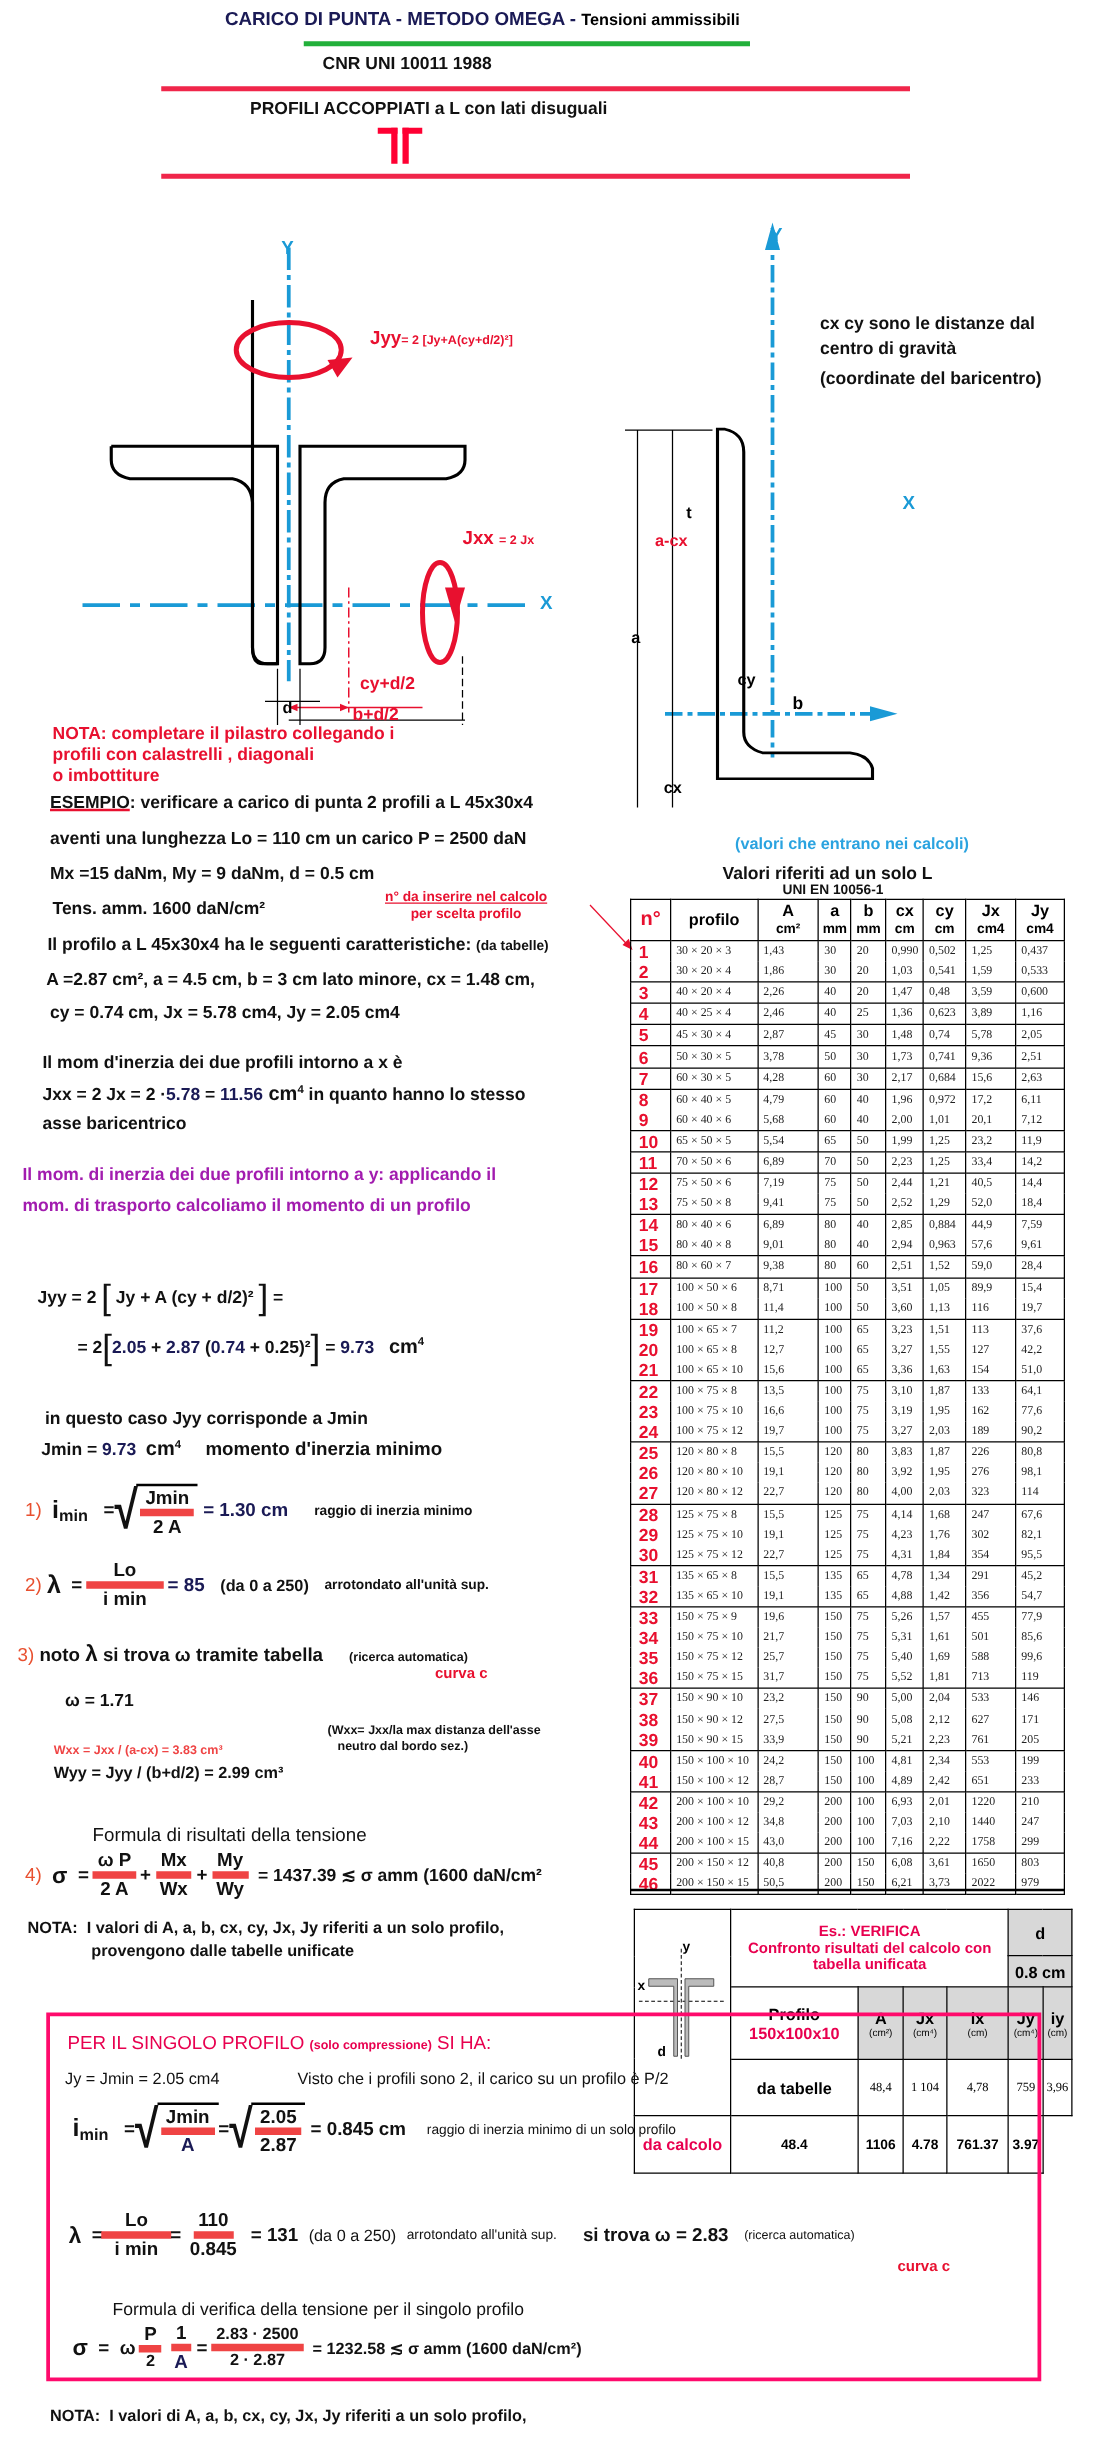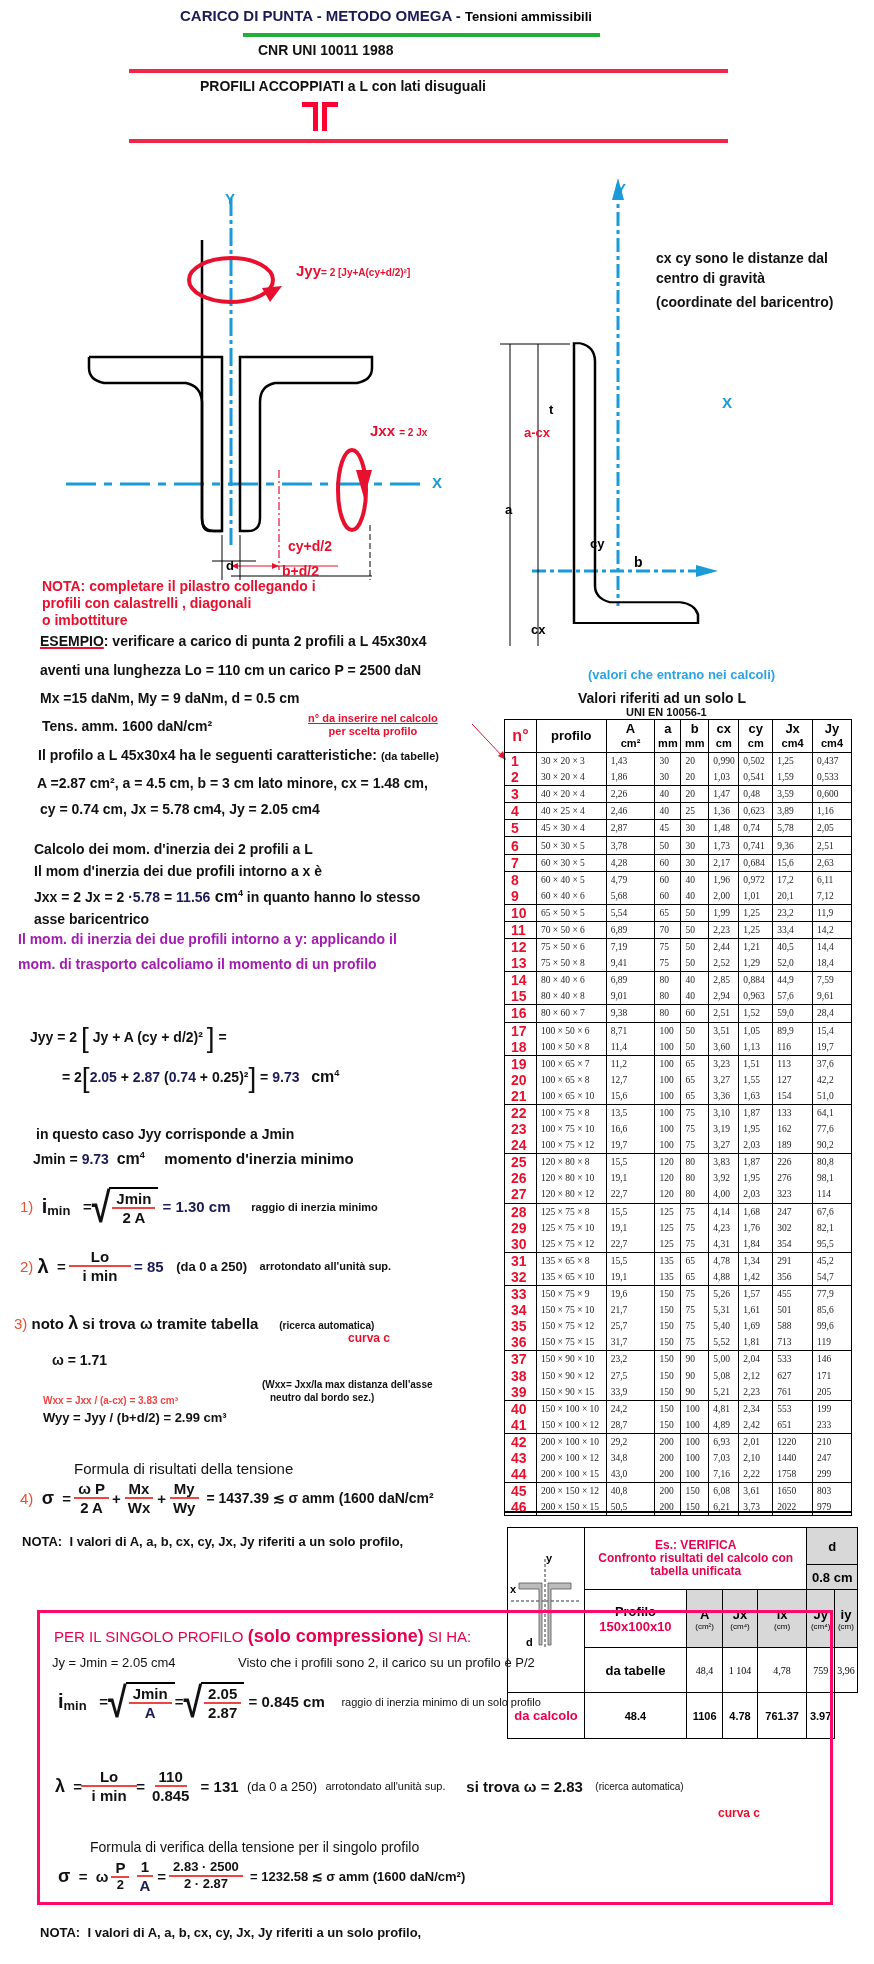--- a/index.html
+++ b/index.html
@@ -6,21 +6,21 @@
   body{width:874px;height:1964px;position:relative;overflow:hidden;font-family:"Liberation Sans",sans-serif;color:#000;}
   .abs{position:absolute;white-space:nowrap;}
   .b{font-weight:bold;}
   .red{color:#e8102f;}
   .pink{color:#e8004f;}
   .blue{color:#1a9ad6;}
   .navy{color:#1a1a55;}
   .hline{position:absolute;height:4px;}
   sup{font-size:65%;}
   .frac{display:inline-flex;flex-direction:column;align-items:center;vertical-align:middle;margin:0 3px;}
-  .frac .n{border-bottom:2px solid #ef4444;padding:0 4px;line-height:1.15;}
+  .frac .n{border-bottom:6px solid #ef4444;padding:0 4px;line-height:1.15;}
   .frac .d{line-height:1.15;padding:0 4px;}
   .sqrt{display:inline-flex;align-items:center;vertical-align:middle;}
   .sqrt .rad{font-size:34px;line-height:1;transform:scaleY(1.25);margin-right:-1px;}
   .sqrt .under{border-top:2px solid #000;padding-top:1px;}
   .small{font-size:11px;}
   table.prof{position:absolute;left:504px;top:719px;width:348px;border-collapse:collapse;font-family:"Liberation Serif",serif;}
   table.prof th{border:1.5px solid #000;font-family:"Liberation Sans",sans-serif;font-weight:bold;font-size:13px;line-height:14px;padding:2px 0;text-align:center;}
   table.prof td{font-size:9.5px;height:16.1px;padding:0 0 0 4px;color:#222;text-align:left;border-left:1.5px solid #000;border-right:1.5px solid #000;}
   table.prof td.n{font-family:"Liberation Sans",sans-serif;font-weight:bold;font-size:14px;color:#e8102f;padding-left:6px;}
   table.prof tr.gend td{border-bottom:1.5px solid #000;}
@@ -138,21 +138,20 @@
     <line x1="2" y1="2" x2="34" y2="36" stroke="#e8102f" stroke-width="1"></line>
     <polygon points="36,38 28,34 33,29" fill="#e8102f"></polygon>
   </svg>
 <div class="abs b" style="left:38px;top:747px;font-size:14px;color:#111;">
   <span>Il profilo  a L 45x30x4   ha  le seguenti caratteristiche: </span><span style="font-size:11px;">(da tabelle)</span>
 </div>
 <div class="abs b" style="left:37px;top:775px;font-size:14px;color:#111;">A =2.87  cm², a = 4.5 cm, b = 3 cm lato minore, cx = 1.48 cm,</div>
 <div class="abs b" style="left:40px;top:801px;font-size:14px;color:#111;">cy = 0.74 cm, Jx = 5.78 cm4, Jy =  2.05 cm4</div>
 
 <div class="abs b" style="left:34px;top:838px;font-size:14px;line-height:22px;color:#111;">
-  <div>Calcolo dei mom. d'inerzia dei 2 profili a  L</div>
   <div>Il mom d'inerzia dei due profili intorno a x è</div>
   <div><span>Jxx =  2 Jx = 2 ·</span><span class="navy">5.78</span><span> = </span><span class="navy">11.56</span><span style="font-size:16px"> cm</span><sup>4</sup><span>  in quanto hanno lo stesso</span></div>
   <div>asse baricentrico</div>
 </div>
 <div class="abs b" style="left:18px;top:927px;font-size:14px;line-height:25px;color:#a21caf;">
   <div>Il mom. di inerzia dei due profili intorno a y: applicando il</div>
   <div>mom. di trasporto  calcoliamo  il momento di un profilo</div>
 </div>
 <div class="abs b" style="left:30px;top:1022px;font-size:14px;color:#111;">
   <span>Jyy = 2</span> <span style="font-size:28px;vertical-align:-5px;font-weight:normal;">[</span> <span>Jy + A (cy  +  d/2)²</span> <span style="font-size:28px;vertical-align:-5px;font-weight:normal;">]</span><span> =</span>
@@ -207,20 +206,21 @@
       <span class="d">Wx</span>
     </span>+
   <span class="frac">
       <span class="n">My</span>
       <span class="d">Wy</span>
     </span>
   &nbsp;<span style="font-size:14px">= 1437.39 ≲ σ amm  (1600 daN/cm²</span>
 </div>
 <div class="abs b" style="left:22px;top:1532px;font-size:13px;line-height:19px;color:#111;">
   <span>NOTA:</span>&nbsp; <span>I valori di A, a, b, cx, cy, Jx, Jy  riferiti a un solo profilo,</span>
+  <div style="padding-left:51px">provengono dalle  tabelle unificate</div>
 </div>
 
 <div class="abs b" style="left:588px;top:667px;font-size:13px;color:#2aa3e0;">(valori che entrano nei calcoli)</div>
 <div class="abs b" style="left:578px;top:690px;font-size:14px;color:#111;">Valori riferiti ad un solo L</div>
 <div class="abs b" style="left:626px;top:706px;font-size:11px;color:#111;">UNI EN 10056-1</div>
 
 <table class="prof">
   <colgroup>
       <col style="width:32px">
       <col style="width:70px">
@@ -845,21 +845,21 @@
         <td style="font-weight: bold; font-size: 11px;">1106</td>
         <td style="font-weight: bold; font-size: 11px;">4.78</td>
         <td style="font-weight: bold; font-size: 11px;">761.37</td>
         <td style="font-weight: bold; font-size: 11px;">3.97</td>
       </tr>
 </tbody>
   </table>
 
 <div class="pinkbox"></div>
 <div class="abs" style="left:54px;top:1626px;font-size:15px;color:#e8004f;">
-  <span>PER IL SINGOLO PROFILO </span><span class="b" style="font-size:18px">(solo compressione)</span><span>  SI HA:</span>
+  <span>PER IL SINGOLO PROFILO </span><span class="b" style="font-size:10px">(solo compressione)</span><span>  SI HA:</span>
 </div>
 <div class="abs" style="left:52px;top:1655px;font-size:13px;color:#111;">Jy = Jmin = 2.05 cm4</div>
 <div class="abs" style="left:238px;top:1655px;font-size:13px;color:#111;">Visto che i profili sono 2, il carico su un profilo è P/2</div>
 <div class="abs b" style="left:58px;top:1682px;font-size:15px;color:#111;display:flex;align-items:center;">
   <span style="font-size:20px">i</span><span style="font-size:13px;margin-top:8px">min</span>&nbsp;&nbsp;&nbsp;=
   <span class="sqrt">
       <span class="rad">√</span>
       <span class="under"><span class="frac">
           <span class="n">Jmin</span>
           <span class="d navy">A</span>

